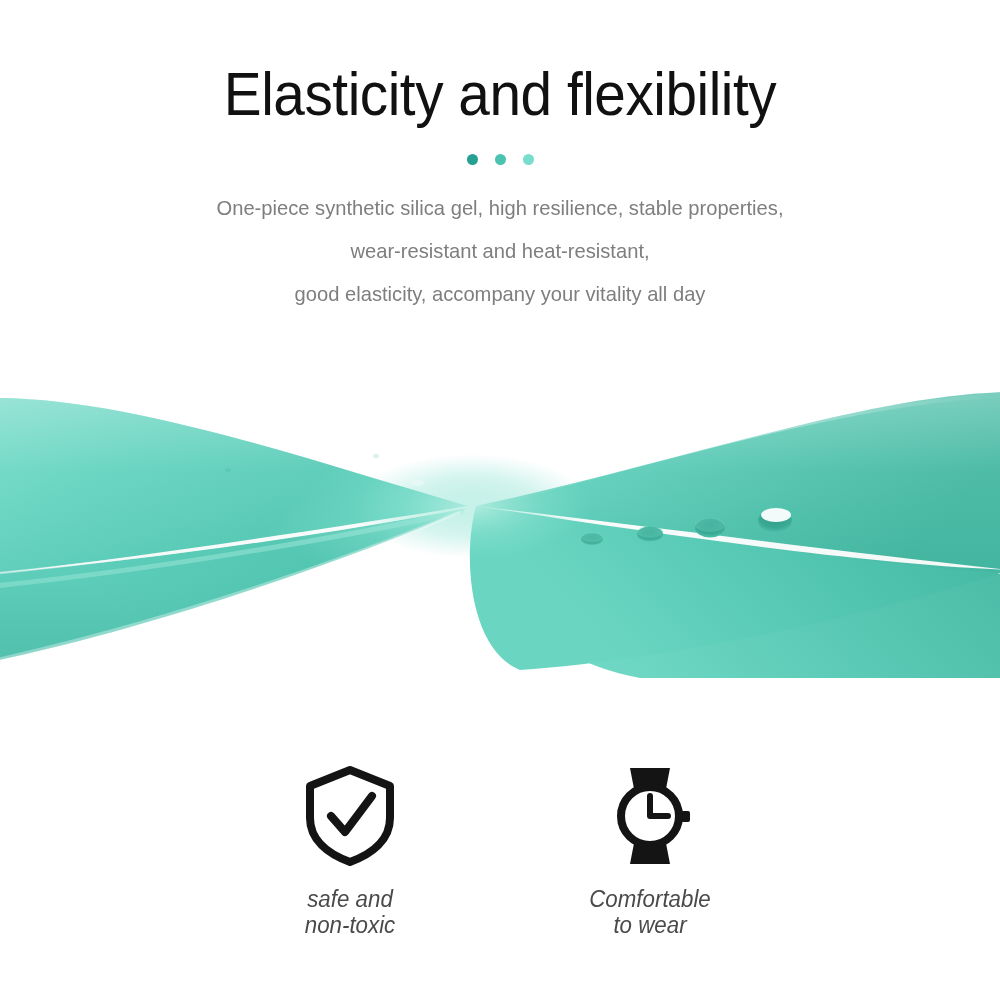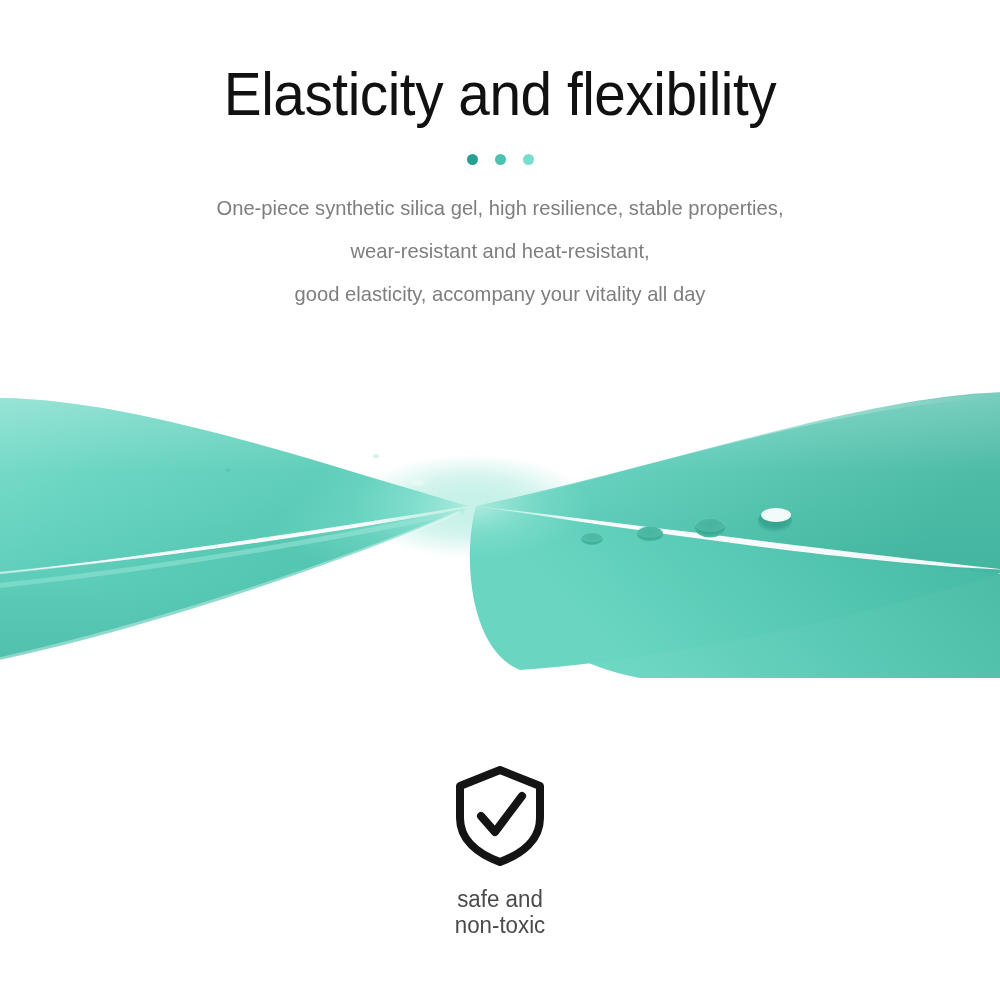--- a/index.html
+++ b/index.html
@@ -83,20 +83,21 @@
     left: 0;
     top: 762px;
     width: 1000px;
     display: flex;
     justify-content: center;
     align-items: flex-start;
   }
   .feature {
     width: 300px;
     text-align: center;
+    font-style: italic;
   }
   .feature-icon {
     height: 108px;
     display: flex;
     align-items: center;
     justify-content: center;
   }
   .feature-caption {
     margin-top: 16px;
     color: #4a4a4a;
@@ -247,16 +248,36 @@
           <path d="M48 6 L88 22 V54 C88 76 70 90 48 98 C26 90 8 76 8 54 V22 Z" fill="none" stroke="#141414" stroke-width="8" stroke-linejoin="round" stroke-linecap="round"></path>
           <path d="M29 52 L43 68 L70 32" fill="none" stroke="#141414" stroke-width="8" stroke-linecap="round" stroke-linejoin="round"></path>
         </svg>
       </div>
       <div class="feature-caption">
         <div>safe and</div>
         <div>non-toxic</div>
       </div>
     </div>
 
+    <div class="feature">
+      <div class="feature-icon">
+        <svg width="96" height="104" viewBox="0 0 96 104">
+
+          <path d="M28 4 H68 L63 30 C58 26 50 24 48 24 C46 24 38 26 33 30 Z" fill="#141414"></path>
+
+          <path d="M33 74 C38 78 46 80 48 80 C50 80 58 78 63 74 L68 100 H28 Z" fill="#141414"></path>
+
+          <rect x="79" y="47" width="9" height="11" rx="2" fill="#141414"></rect>
+
+          <circle cx="48" cy="52" r="29" fill="none" stroke="#141414" stroke-width="8"></circle>
+
+          <path d="M48 32 V52 H66" fill="none" stroke="#141414" stroke-width="6" stroke-linecap="round" stroke-linejoin="round"></path>
+        </svg>
+      </div>
+      <div class="feature-caption">
+        <div>Comfortable</div>
+        <div>to wear</div>
+      </div>
+    </div>
 
 
   </div>
 </div>
 
 </body></html>

